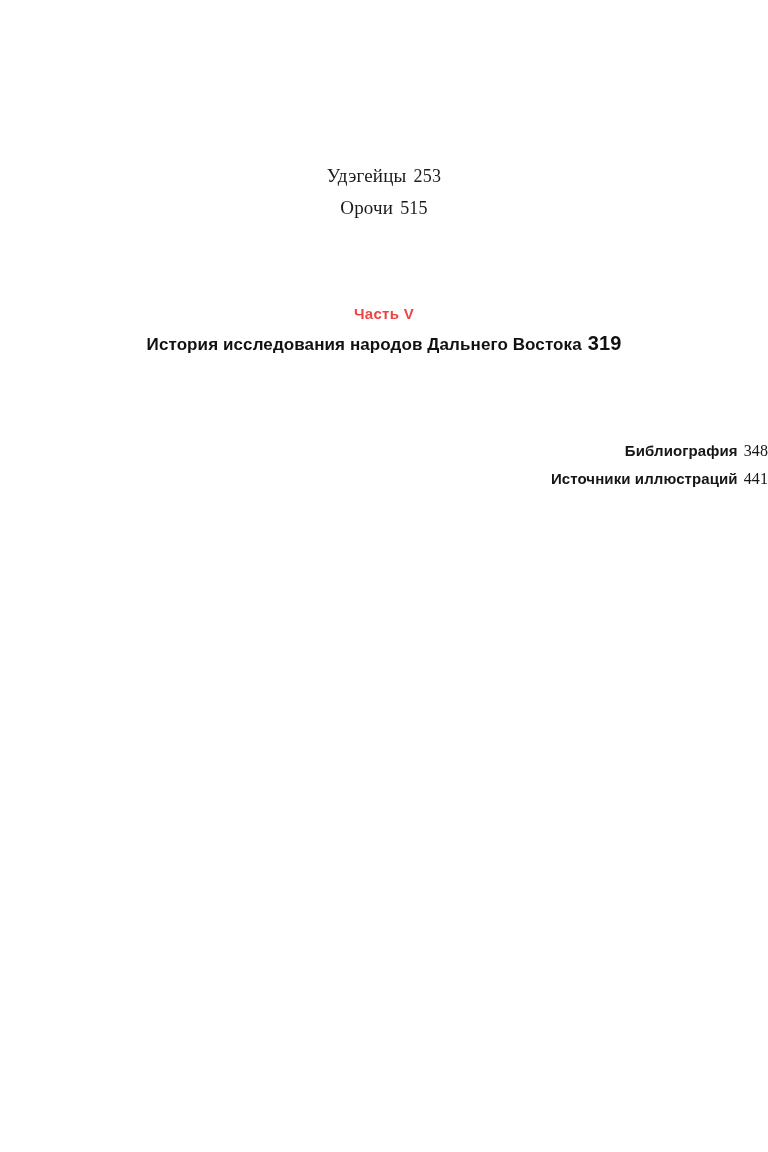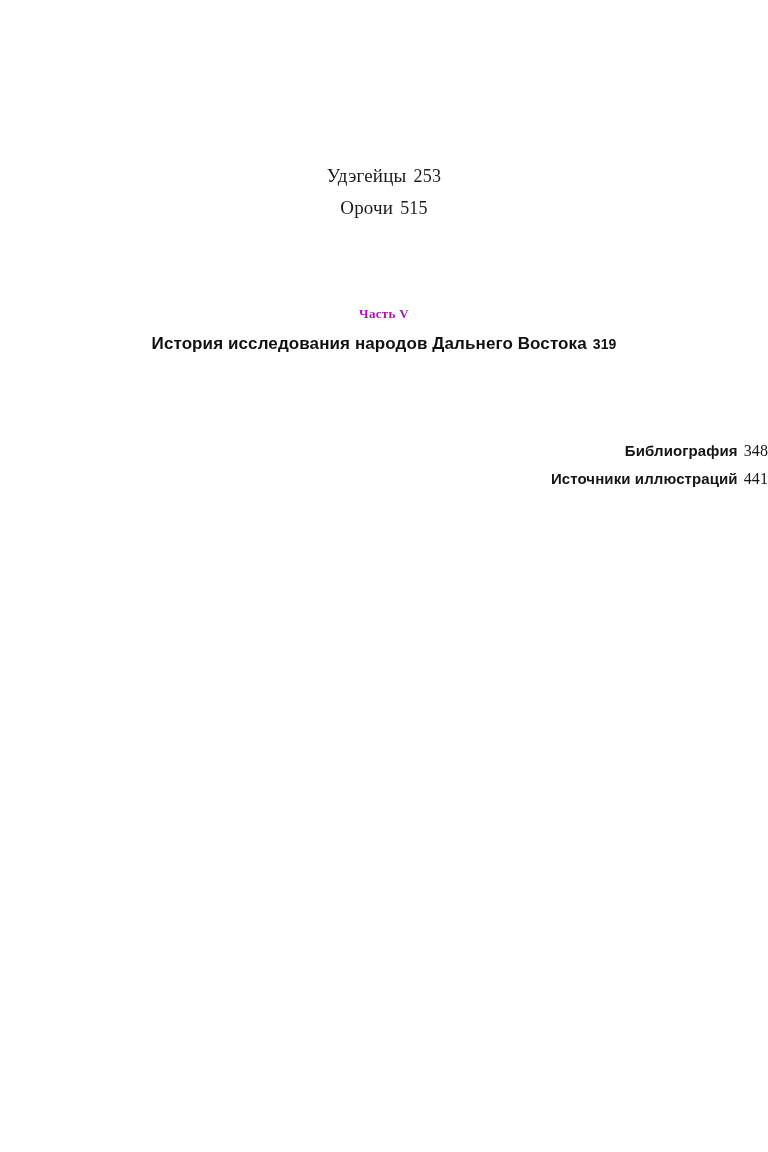--- a/index.html
+++ b/index.html
@@ -40,39 +40,39 @@
     font-size: 18px;
   }
   .part-block {
     position: absolute;
     left: 0;
     right: 0;
     top: 303px;
     text-align: center;
   }
   .part-label {
-    font-family: Liberation Serif, serif;
-    font-size: 13px;
+    font-family: Liberation Sans, sans-serif;
+    font-size: 15px;
     font-weight: 700;
-    color: #a21caf;
+    color: #ef4444;
     letter-spacing: 0.3px;
     line-height: 22px;
   }
   .part-title {
     font-family: "Liberation Sans", sans-serif;
     font-size: 17px;
     font-weight: 700;
     color: #111111;
     letter-spacing: 0.1px;
     line-height: 27px;
     margin-top: 5px;
     white-space: nowrap;
   }
   .part-title .num {
-    font-size: 14px;
+    font-size: 20px;
     font-weight: 700;
     margin-left: 6px;
   }
   .back-block {
     position: absolute;
     left: 0;
     right: 0;
     top: 437px;
     text-align: right;
   }

